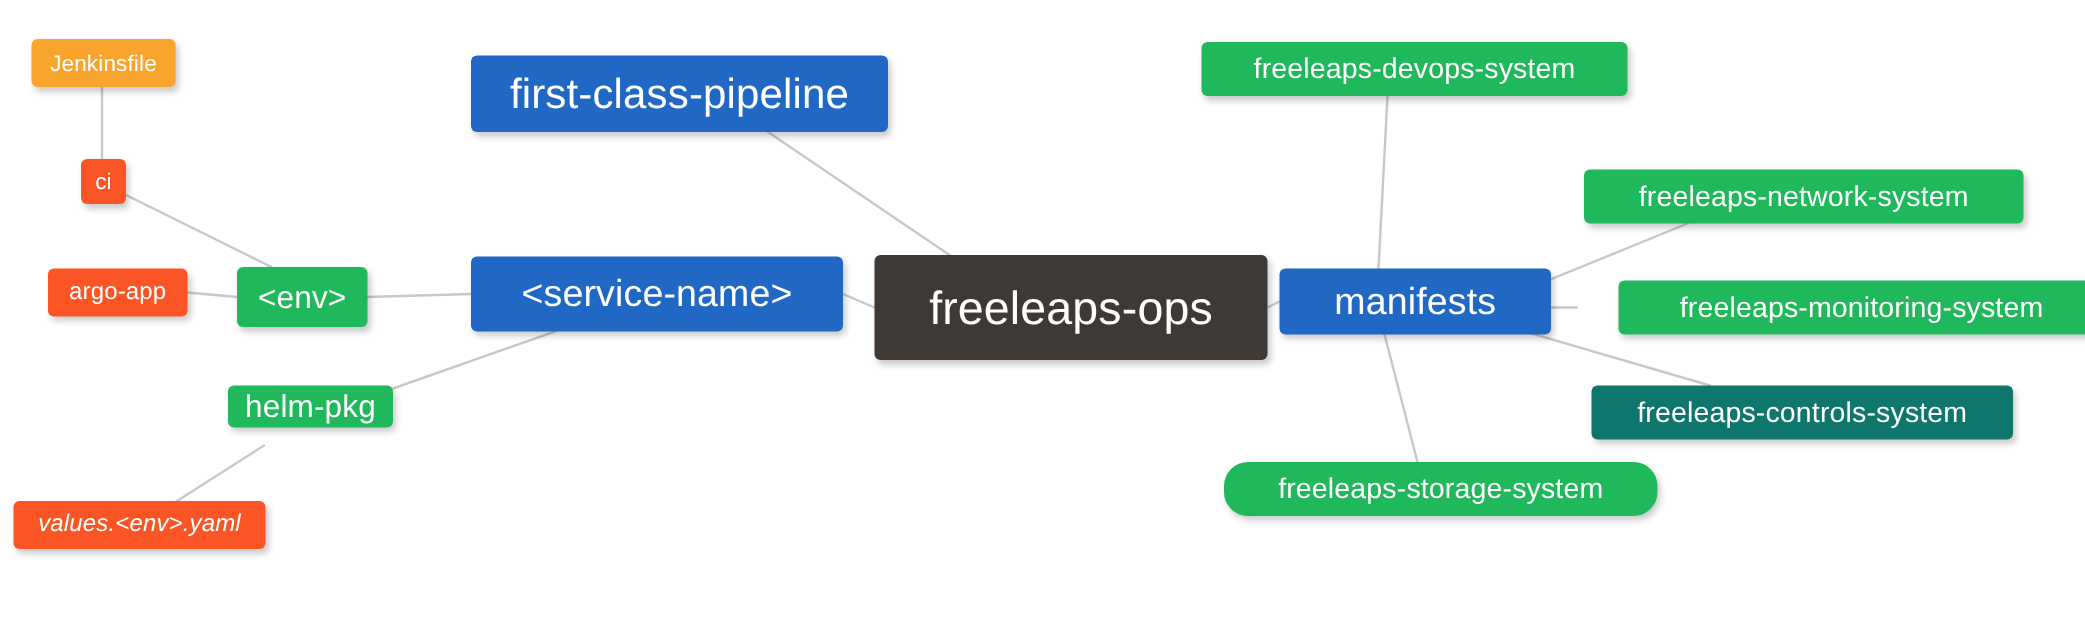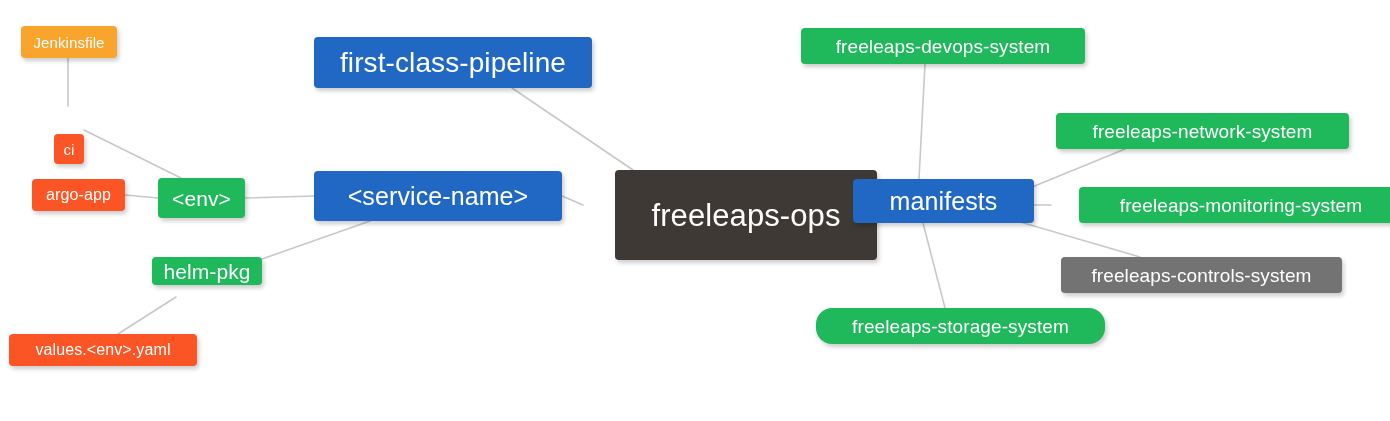--- a/index.html
+++ b/index.html
@@ -58,59 +58,59 @@
       <line x1="181" y1="178" x2="84" y2="130" stroke="#c8c8c8" stroke-width="1.6" stroke-linecap="round"></line>
       <line x1="68" y1="106" x2="68" y2="58" stroke="#c8c8c8" stroke-width="1.6" stroke-linecap="round"></line>
       <line x1="176" y1="297" x2="118" y2="334" stroke="#c8c8c8" stroke-width="1.6" stroke-linecap="round"></line>
       <line x1="919" y1="179" x2="925" y2="64" stroke="#c8c8c8" stroke-width="1.6" stroke-linecap="round"></line>
       <line x1="1010" y1="196" x2="1125" y2="149" stroke="#c8c8c8" stroke-width="1.6" stroke-linecap="round"></line>
       <line x1="1010" y1="205" x2="1051" y2="205" stroke="#c8c8c8" stroke-width="1.6" stroke-linecap="round"></line>
       <line x1="1010" y1="219" x2="1140" y2="257" stroke="#c8c8c8" stroke-width="1.6" stroke-linecap="round"></line>
       <line x1="923" y1="223" x2="945" y2="308" stroke="#c8c8c8" stroke-width="1.6" stroke-linecap="round"></line>
     </svg>
   <div id="node-layer">
-      <div class="mm-node" style="left: 583px; top: 170px; width: 262px; height: 90px; background: rgb(63, 57, 53); font-size: 31px; margin-left: 32px;">
+      <div class="mm-node" style="left: 583px; top: 170px; width: 262px; height: 70px; background: rgb(63, 57, 53); font-size: 31px;">
         <span class="mm-label">freeleaps-ops</span>
       </div>
       <div class="mm-node" style="left: 314px; top: 171px; width: 248px; height: 50px; background: rgb(32, 104, 195); font-size: 25px;">
         <span class="mm-label">&lt;service-name&gt;</span>
       </div>
       <div class="mm-node" style="left: 314px; top: 37px; width: 278px; height: 51px; background: rgb(32, 104, 195); font-size: 28px;">
         <span class="mm-label">first-class-pipeline</span>
       </div>
       <div class="mm-node" style="left: 853px; top: 179px; width: 181px; height: 44px; background: rgb(32, 104, 195); font-size: 25px;">
         <span class="mm-label">manifests</span>
       </div>
       <div class="mm-node" style="left: 158px; top: 178px; width: 87px; height: 40px; background: rgb(31, 185, 91); font-size: 21px;">
         <span class="mm-label">&lt;env&gt;</span>
       </div>
       <div class="mm-node" style="left: 152px; top: 257px; width: 110px; height: 28px; background: rgb(31, 185, 91); font-size: 21px;">
         <span class="mm-label">helm-pkg</span>
       </div>
       <div class="mm-node" style="left: 21px; top: 26px; width: 96px; height: 32px; background: rgb(249, 164, 44); font-size: 15px;">
         <span class="mm-label">Jenkinsfile</span>
       </div>
-      <div class="mm-node" style="left: 54px; top: 106px; width: 30px; height: 30px; background: rgb(251, 84, 37); font-size: 15px; margin-top: 28px;">
+      <div class="mm-node" style="left: 54px; top: 106px; width: 30px; height: 30px; background: rgb(251, 84, 37); font-size: 15px;">
         <span class="mm-label">ci</span>
       </div>
       <div class="mm-node" style="left: 32px; top: 179px; width: 93px; height: 32px; background: rgb(251, 84, 37); font-size: 16px;">
         <span class="mm-label">argo-app</span>
       </div>
-      <div class="mm-node" style="left: 9px; top: 334px; width: 188px; height: 32px; background: rgb(251, 84, 37); font-size: 16px;">
+      <div class="mm-node" style="left: 9px; top: 334px; width: 168px; height: 32px; background: rgb(251, 84, 37); font-size: 16px; font-style: italic;">
         <span class="mm-label">values.&lt;env&gt;.yaml</span>
       </div>
       <div class="mm-node" style="left: 801px; top: 28px; width: 284px; height: 36px; background: rgb(31, 185, 91); font-size: 19px;">
         <span class="mm-label">freeleaps-devops-system</span>
       </div>
       <div class="mm-node" style="left: 1056px; top: 113px; width: 293px; height: 36px; background: rgb(31, 185, 91); font-size: 19px; text-align: center;">
         <span class="mm-label">freeleaps-network-system</span>
       </div>
       <div class="mm-node" style="left: 1051px; top: 187px; width: 324px; height: 36px; background: rgb(31, 185, 91); font-size: 19px; margin-left: 28px;">
         <span class="mm-label">freeleaps-monitoring-system</span>
       </div>
-      <div class="mm-node" style="left: 1061px; top: 257px; width: 281px; height: 36px; background: #737373; font-size: 19px;">
+      <div class="mm-node" style="left: 1061px; top: 257px; width: 281px; height: 36px; background: #0f766e; font-size: 19px;">
         <span class="mm-label">freeleaps-controls-system</span>
       </div>
       <div class="mm-node" style="left: 816px; top: 308px; width: 289px; height: 36px; background: rgb(31, 185, 91); font-size: 19px; border-radius: 16px;">
         <span class="mm-label">freeleaps-storage-system</span>
       </div>
     </div>
 </div>
 
 </body></html>

